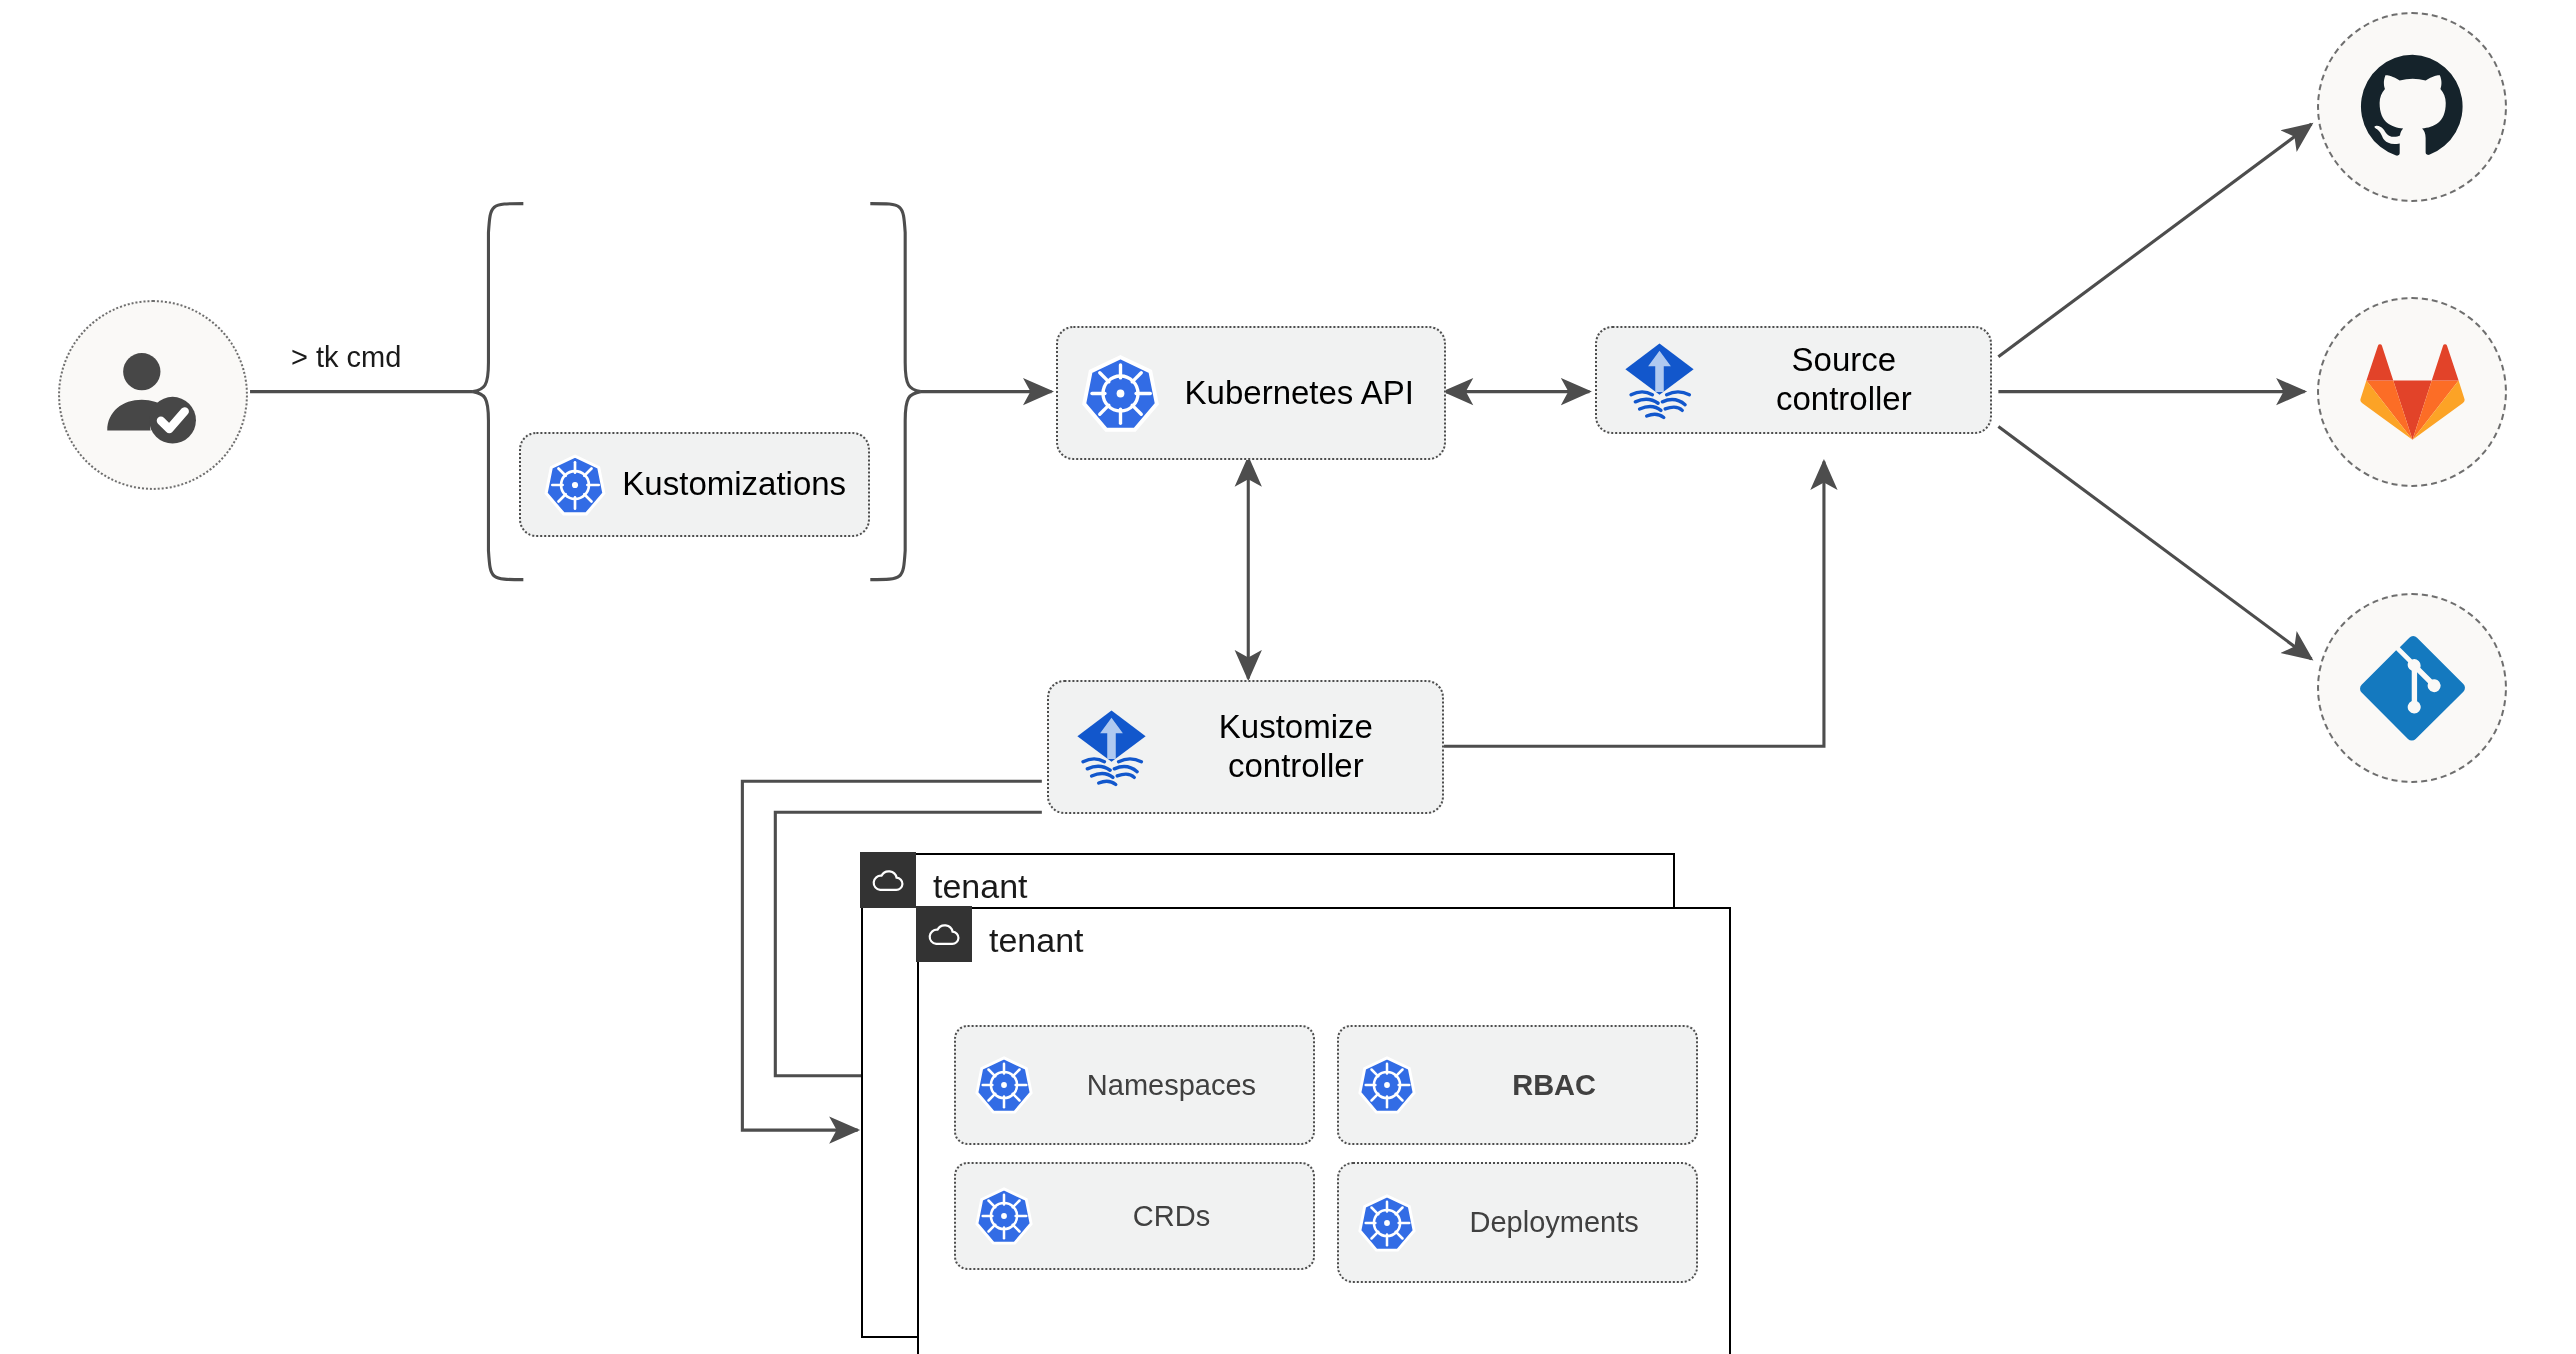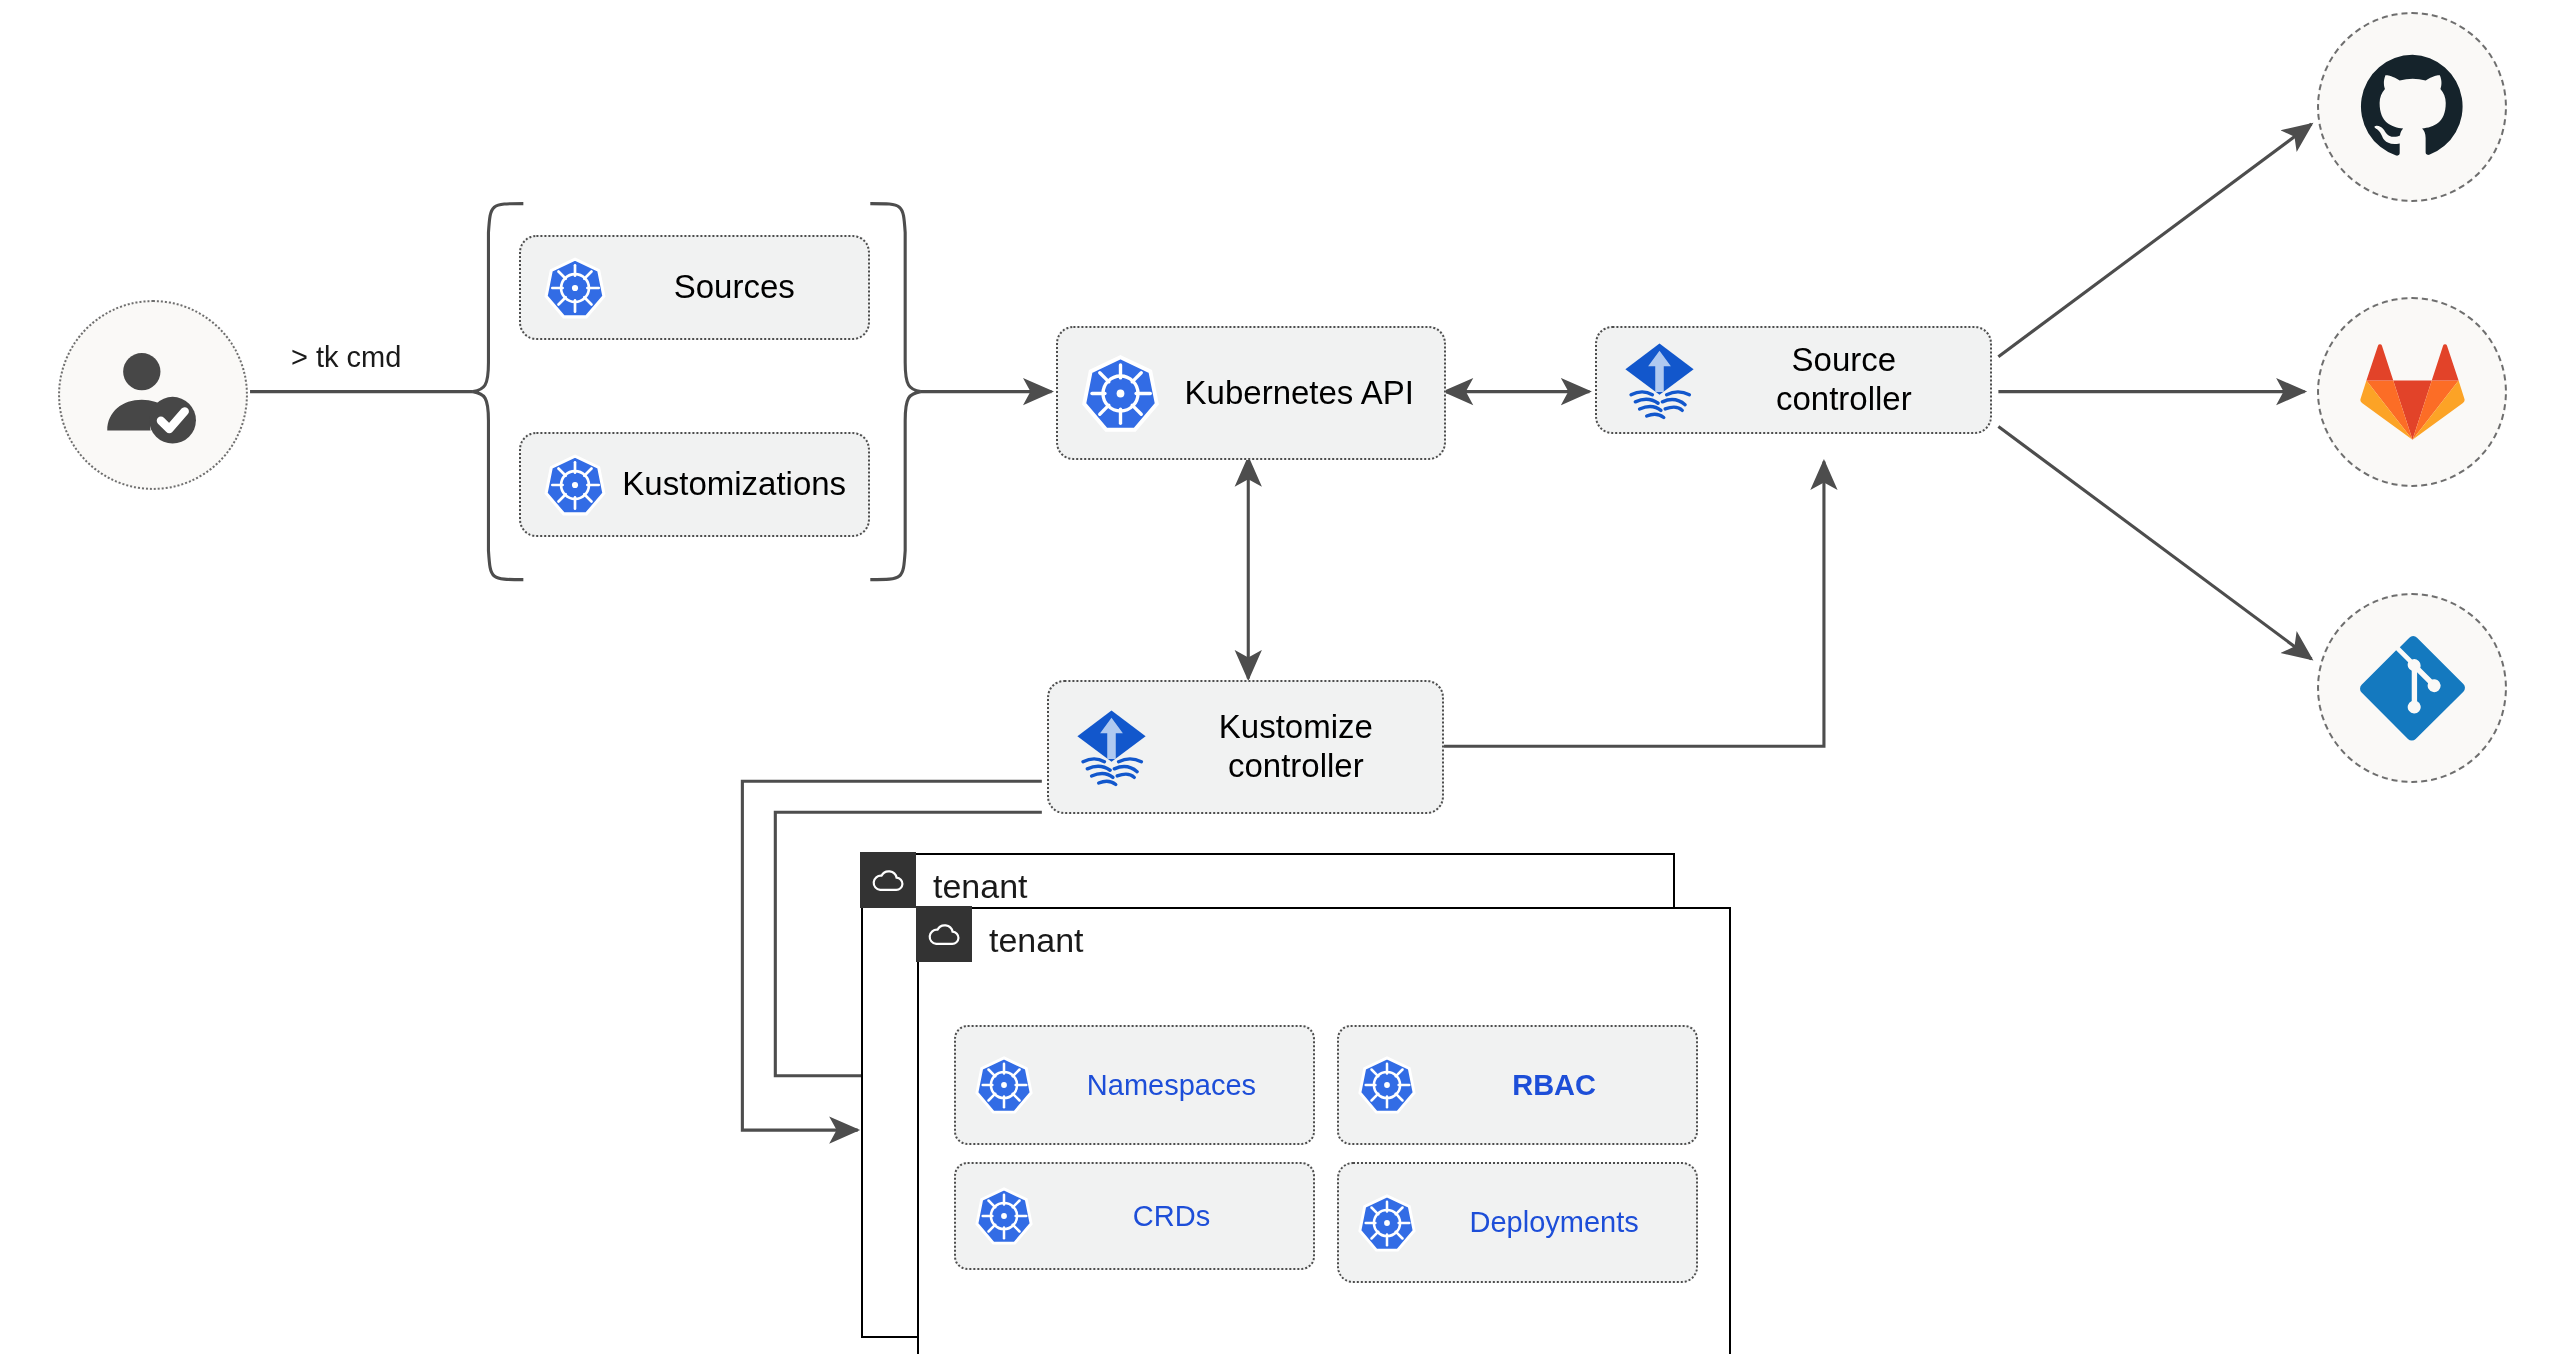--- a/index.html
+++ b/index.html
@@ -96,21 +96,21 @@
     background: #f1f2f2;
     border: 2.9px dotted #4d4d4d;
     border-radius: 13.6px;
     display: flex;
     align-items: center;
   }
   .tile .label {
     flex: 1;
     text-align: center;
     font-size: 29px;
-    color: #1d4ed8;
+    color: #404040;
     padding-right: 5.8px;
   }
   .tile .ico { flex: 0 0 auto; display:flex; align-items:center; justify-content:center; }
 
   .edge-label {
     position: absolute;
     font-size: 29px;
     color: #1a1a1a;
     z-index: 7;
     white-space: nowrap;
@@ -176,40 +176,20 @@
     <svg width="112" height="112" viewBox="0 0 24 24">
       <circle cx="9.6" cy="7" r="4" fill="#474747"></circle>
       <path d="M2.2 19.6c0-4.1 3.3-6.6 7.4-6.6 2.0 0 3.8.6 5.1 1.6 -1.9.5-3.3 2.2-3.3 4.3 0 .3 0 .5.1.7z" fill="#474747"></path>
       <circle cx="16.2" cy="17.4" r="5.0" fill="#474747"></circle>
       <path d="M13.7 17.5 L15.5 19.3 L18.8 15.5" stroke="#ffffff" stroke-width="1.8" fill="none" stroke-linecap="round" stroke-linejoin="round"></path>
     </svg>
   </div>
 
   <div class="edge-label" style="left:291px; top:341px;">&gt; tk cmd</div>
 
-  <div class="node" style="left:519px; top:235px; width:351px; height:105px;">
-    <span class="ico">
-      <svg width="66" height="66" viewBox="0 0 64 64" style="margin-left:21.3px">
-        <polygon points="32,4 55,15 60,40 43,60 21,60 4,40 9,15" fill="#326CE5" stroke="#ffffff" stroke-width="3"></polygon>
-        <g stroke="#ffffff" stroke-width="2.6" fill="none" stroke-linecap="round">
-          <circle cx="32" cy="32" r="13.5"></circle>
-          <circle cx="32" cy="32" r="3" fill="#ffffff" stroke="none"></circle>
-          <line x1="32" y1="10" x2="32" y2="20"></line>
-          <line x1="32" y1="44" x2="32" y2="55"></line>
-          <line x1="10" y1="32" x2="20" y2="32"></line>
-          <line x1="44" y1="32" x2="55" y2="32"></line>
-          <line x1="16" y1="16" x2="23" y2="23"></line>
-          <line x1="41" y1="41" x2="48" y2="48"></line>
-          <line x1="48" y1="16" x2="41" y2="23"></line>
-          <line x1="23" y1="41" x2="16" y2="48"></line>
-        </g>
-      </svg>
-    </span>
-    <span class="label">Sources</span>
-  </div>
 
   <div class="node" style="left:1056px; top:326px; width:390px; height:134px;">
     <span class="ico">
       <svg width="83" height="83" viewBox="0 0 64 64" style="margin-left:21.3px">
         <polygon points="32,4 55,15 60,40 43,60 21,60 4,40 9,15" fill="#326CE5" stroke="#ffffff" stroke-width="3"></polygon>
         <g stroke="#ffffff" stroke-width="2.6" fill="none" stroke-linecap="round">
           <circle cx="32" cy="32" r="13.5"></circle>
           <circle cx="32" cy="32" r="3" fill="#ffffff" stroke="none"></circle>
           <line x1="32" y1="10" x2="32" y2="20"></line>
             <line x1="32" y1="44" x2="32" y2="55"></line>

